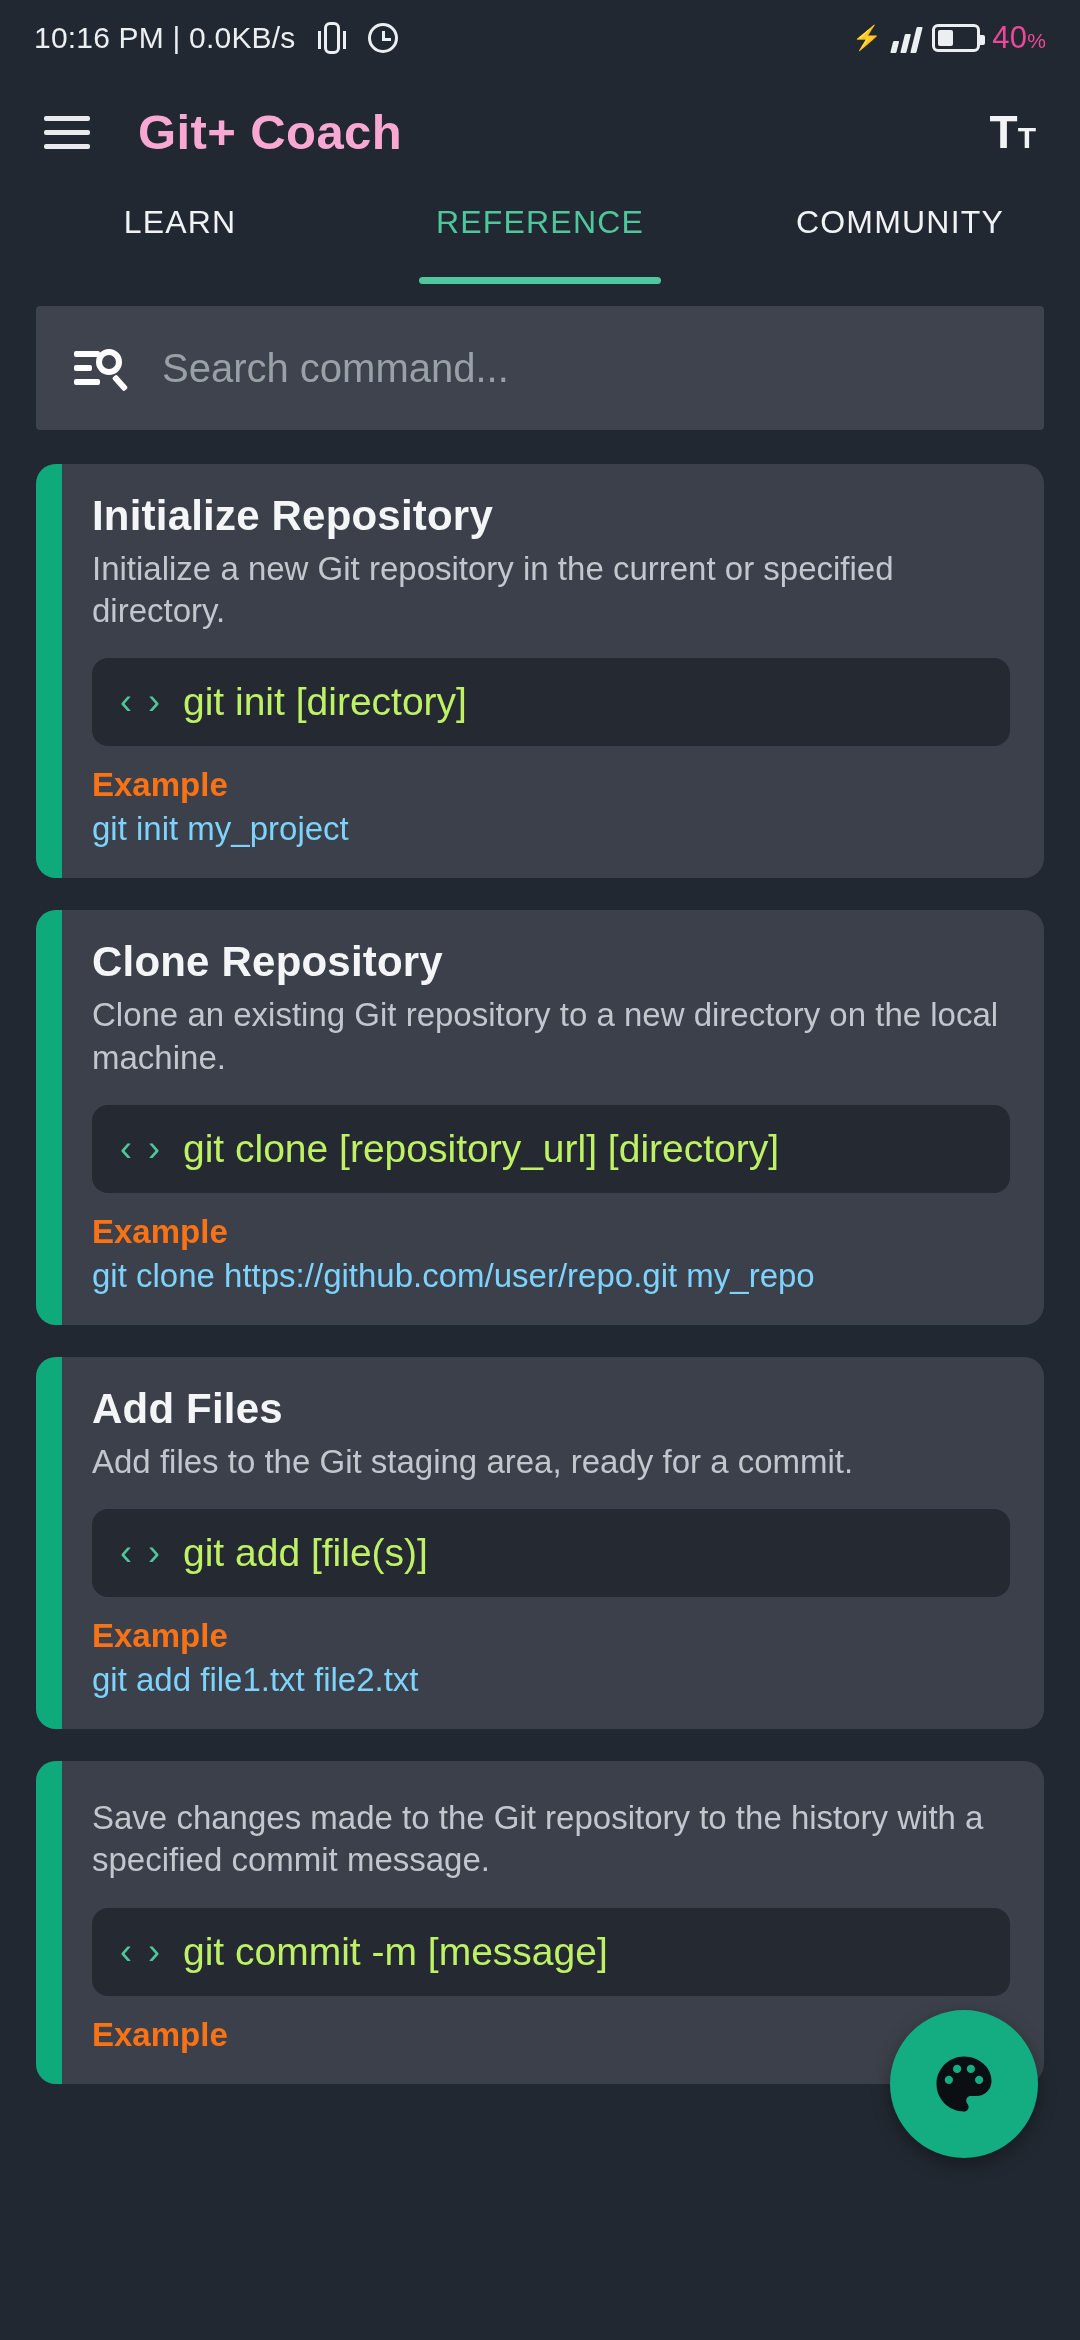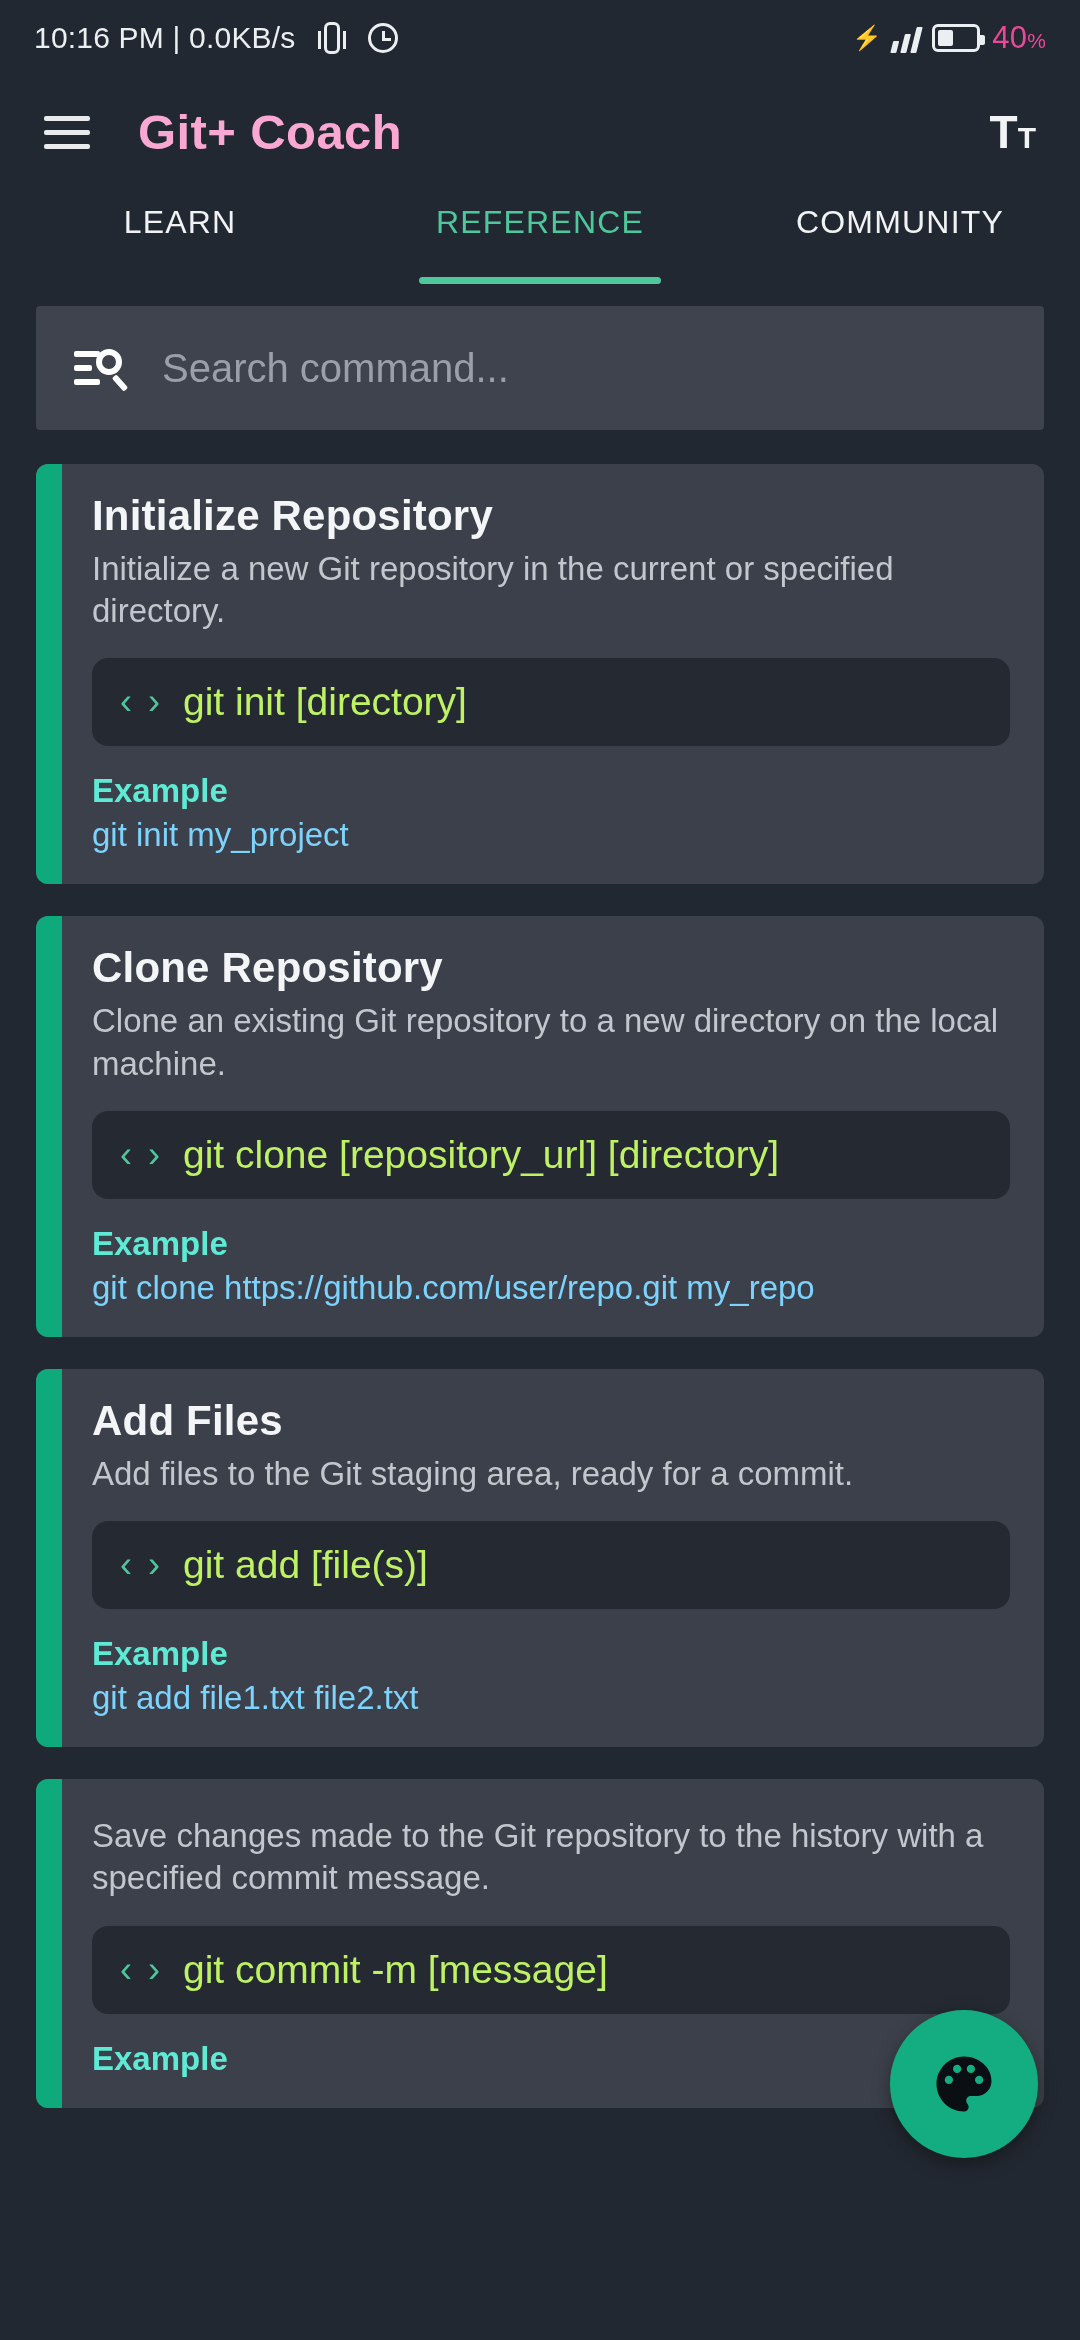--- a/index.html
+++ b/index.html
@@ -65,30 +65,30 @@
   .search-icon .ln2{ top:20px; width:18px; }
   .search-icon .ln3{ top:34px; width:26px; }
   .search-icon .circ{ position:absolute; left:22px; top:4px; width:26px; height:26px;
                       border:6px solid #ffffff; border-radius:50%; }
   .search-icon .hdl{ position:absolute; left:43px; top:29px; width:6px; height:18px; background:#ffffff;
                      transform:rotate(-42deg); border-radius:2px; }
   .search-placeholder{ margin-left:36px; font-size:40px; color:#9aa0a8; }
 
   
   .list{ padding:34px 36px 0 36px; }
-  .card{ display:flex; background:#3c404a; border-radius:12px; overflow:hidden; margin-bottom:32px; }
+  .card{ display:flex; background:#3c404a; border-radius:20px; overflow:hidden; margin-bottom:32px; }
   .card-accent{ width:26px; background:#0faa7c; flex:none; }
   .card-body{ flex:1; padding:28px 34px 30px 30px; min-width:0; }
   .card-title{ font-size:42px; font-weight:bold; color:#f3f5f7; letter-spacing:.2px; }
   .card-desc{ margin-top:8px; font-size:33px; line-height:1.28; color:#c2c7cd; }
   .cmd{ margin-top:26px; background:#242932; border-radius:16px; padding:22px 28px;
         display:flex; align-items:center; gap:20px; }
   .cmd-icon{ color:#4ec79c; font-size:36px; font-weight:500; letter-spacing:3px; flex:none; }
   .cmd-text{ color:#bef264; font-size:39px; font-weight:500; white-space:nowrap; overflow:hidden; }
-  .ex-label{ margin-top:26px; font-size:33px; font-weight:bold; color:#5eead4; }
+  .ex-label{ margin-top:20px; font-size:33px; font-weight:bold; color:#f97316; }
   .ex-text{ margin-top:6px; font-size:33px; color:#7dd3fc; white-space:nowrap; overflow:hidden; }
 
   
   .fab{ position:absolute; right:42px; bottom:182px; width:148px; height:148px; border-radius:50%;
         background:#13ad81; display:flex; align-items:center; justify-content:center; cursor:pointer;
         box-shadow:0 6px 18px rgba(0,0,0,.35); }
   .fab svg{ width:66px; height:66px; display:block; }
 </style>
 </head>
 <body>

